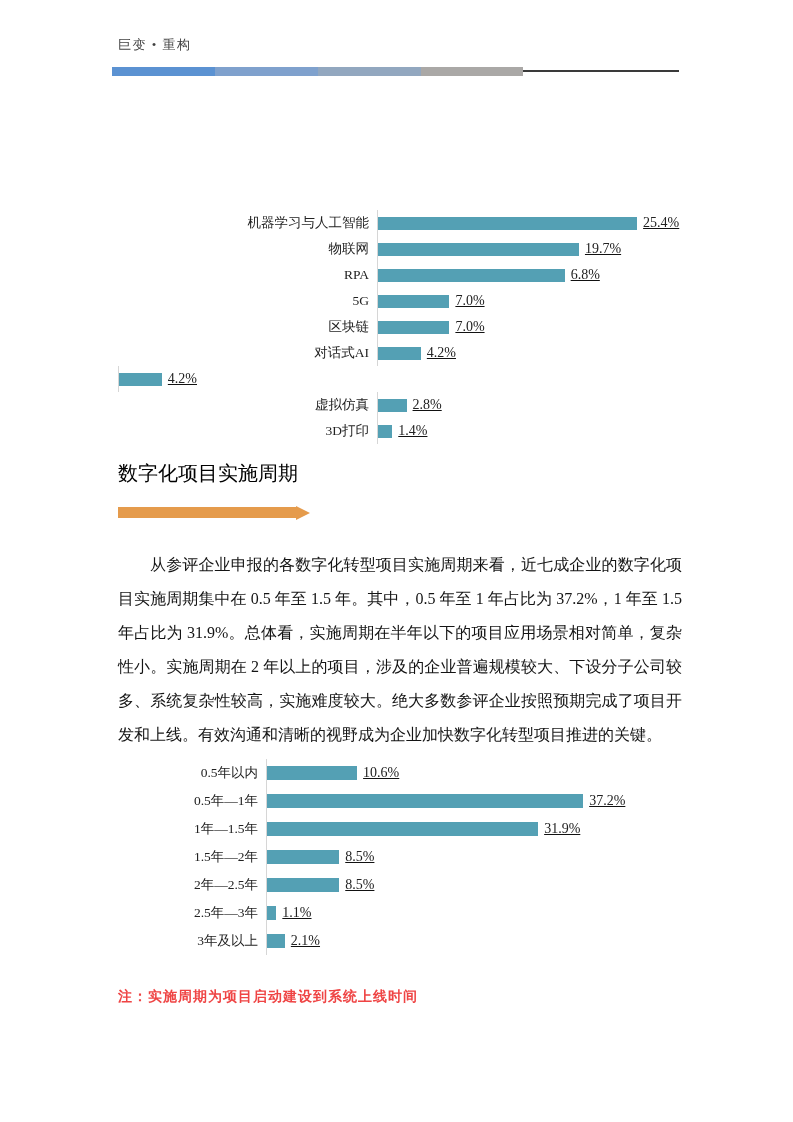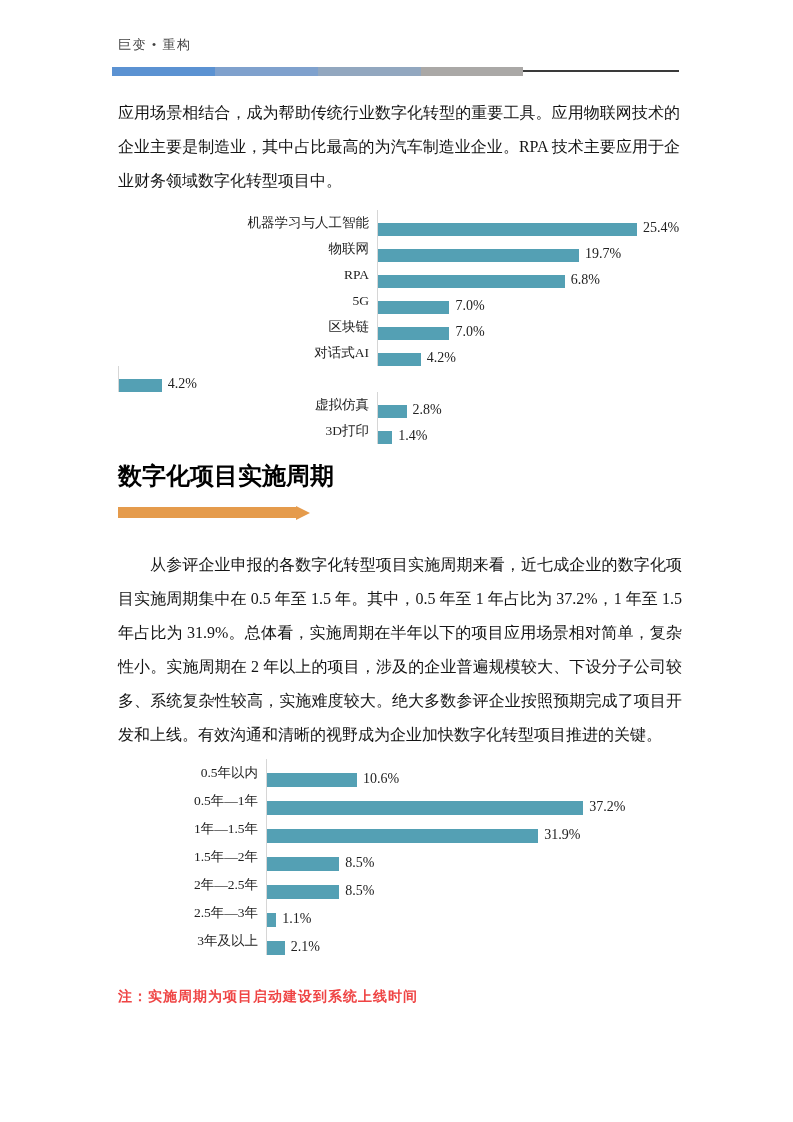--- a/index.html
+++ b/index.html
@@ -21,28 +21,28 @@
   .chart{position:absolute;left:118px;width:562px;}
   .chart-1{top:210px;}
   .chart-2{top:759px;}
   .crow{display:flex;align-items:center;}
   .chart-1 .crow{height:26px;}
   .chart-2 .crow{height:28px;}
   .clabel{text-align:right;padding-right:8px;box-sizing:border-box;font-size:13.5px;
           color:#222;white-space:nowrap;}
   .chart-1 .clabel{flex:0 0 259px;width:259px;}
   .chart-2 .clabel{flex:0 0 148px;width:148px;}
-  .cbar-area{flex:1;height:100%;display:flex;align-items:flex-end;
-             border-left:1px solid var(--axis-color,#d6d6d6);}
+  .cbar-area{flex:1;height:100%;display:flex;align-items:center;
+             border-left:1px solid var(--axis-color,#d6d6d6);text-decoration:underline;}
   .cbar{height:13px;background:var(--bar-color,#54a0b4);}
   .chart-2 .cbar{height:14px;}
   .cval{font-size:14px;margin-left:6px;color:#222;white-space:nowrap;}
 
-  .section-title{position:absolute;left:118px;top:460px;margin:0;font-size:24px;
-                 font-weight:bold;color:#000;
+  .section-title{position:absolute;left:118px;top:460px;margin:0;font-size:20px;
+                 font-weight:normal;color:#000;
                  font-family:"Liberation Sans","DejaVu Sans",sans-serif;}
   .section-arrow{position:absolute;left:118px;top:507px;width:178px;height:11px;
                  background:var(--arrow-color,#e59b4c);}
   .section-arrow::after{content:'';position:absolute;left:100%;top:-1.5px;width:0;height:0;
                  border-top:7px solid transparent;border-bottom:7px solid transparent;
                  border-left:14px solid var(--arrow-color,#e59b4c);}
 
   .note{position:absolute;left:118px;top:988px;margin:0;font-size:14px;font-weight:bold;
         color:#ef4444;letter-spacing:1px;}
 
@@ -60,21 +60,20 @@
   <span class="header-title">巨变 • 重构</span>
 
   <div class="deco-bar">
     <span class="seg seg-1" style="background: rgb(91, 146, 210);"></span>
     <span class="seg seg-2" style="background: rgb(127, 161, 205);"></span>
     <span class="seg seg-3" style="background: rgb(146, 167, 191);"></span>
     <span class="seg seg-4" style="background: rgb(170, 168, 166);"></span>
     <span class="deco-line"></span>
   </div>
 
-  <p class="para para-1">应用场景相结合，成为帮助传统行业数字化转型的重要工具。应用物联网技术的企业主要是制造业，其中占比最高的为汽车制造业企业。RPA 技术主要应用于企业财务领域数字化转型项目中。</p>
 
   <div class="chart chart-1">
       <div class="crow">
         <div class="clabel">机器学习与人工智能</div>
         <div class="cbar-area">
           <div class="cbar" style="width: 259.08px;"></div>
           <span class="cval">25.4%</span>
         </div>
       </div>
       <div class="crow">

